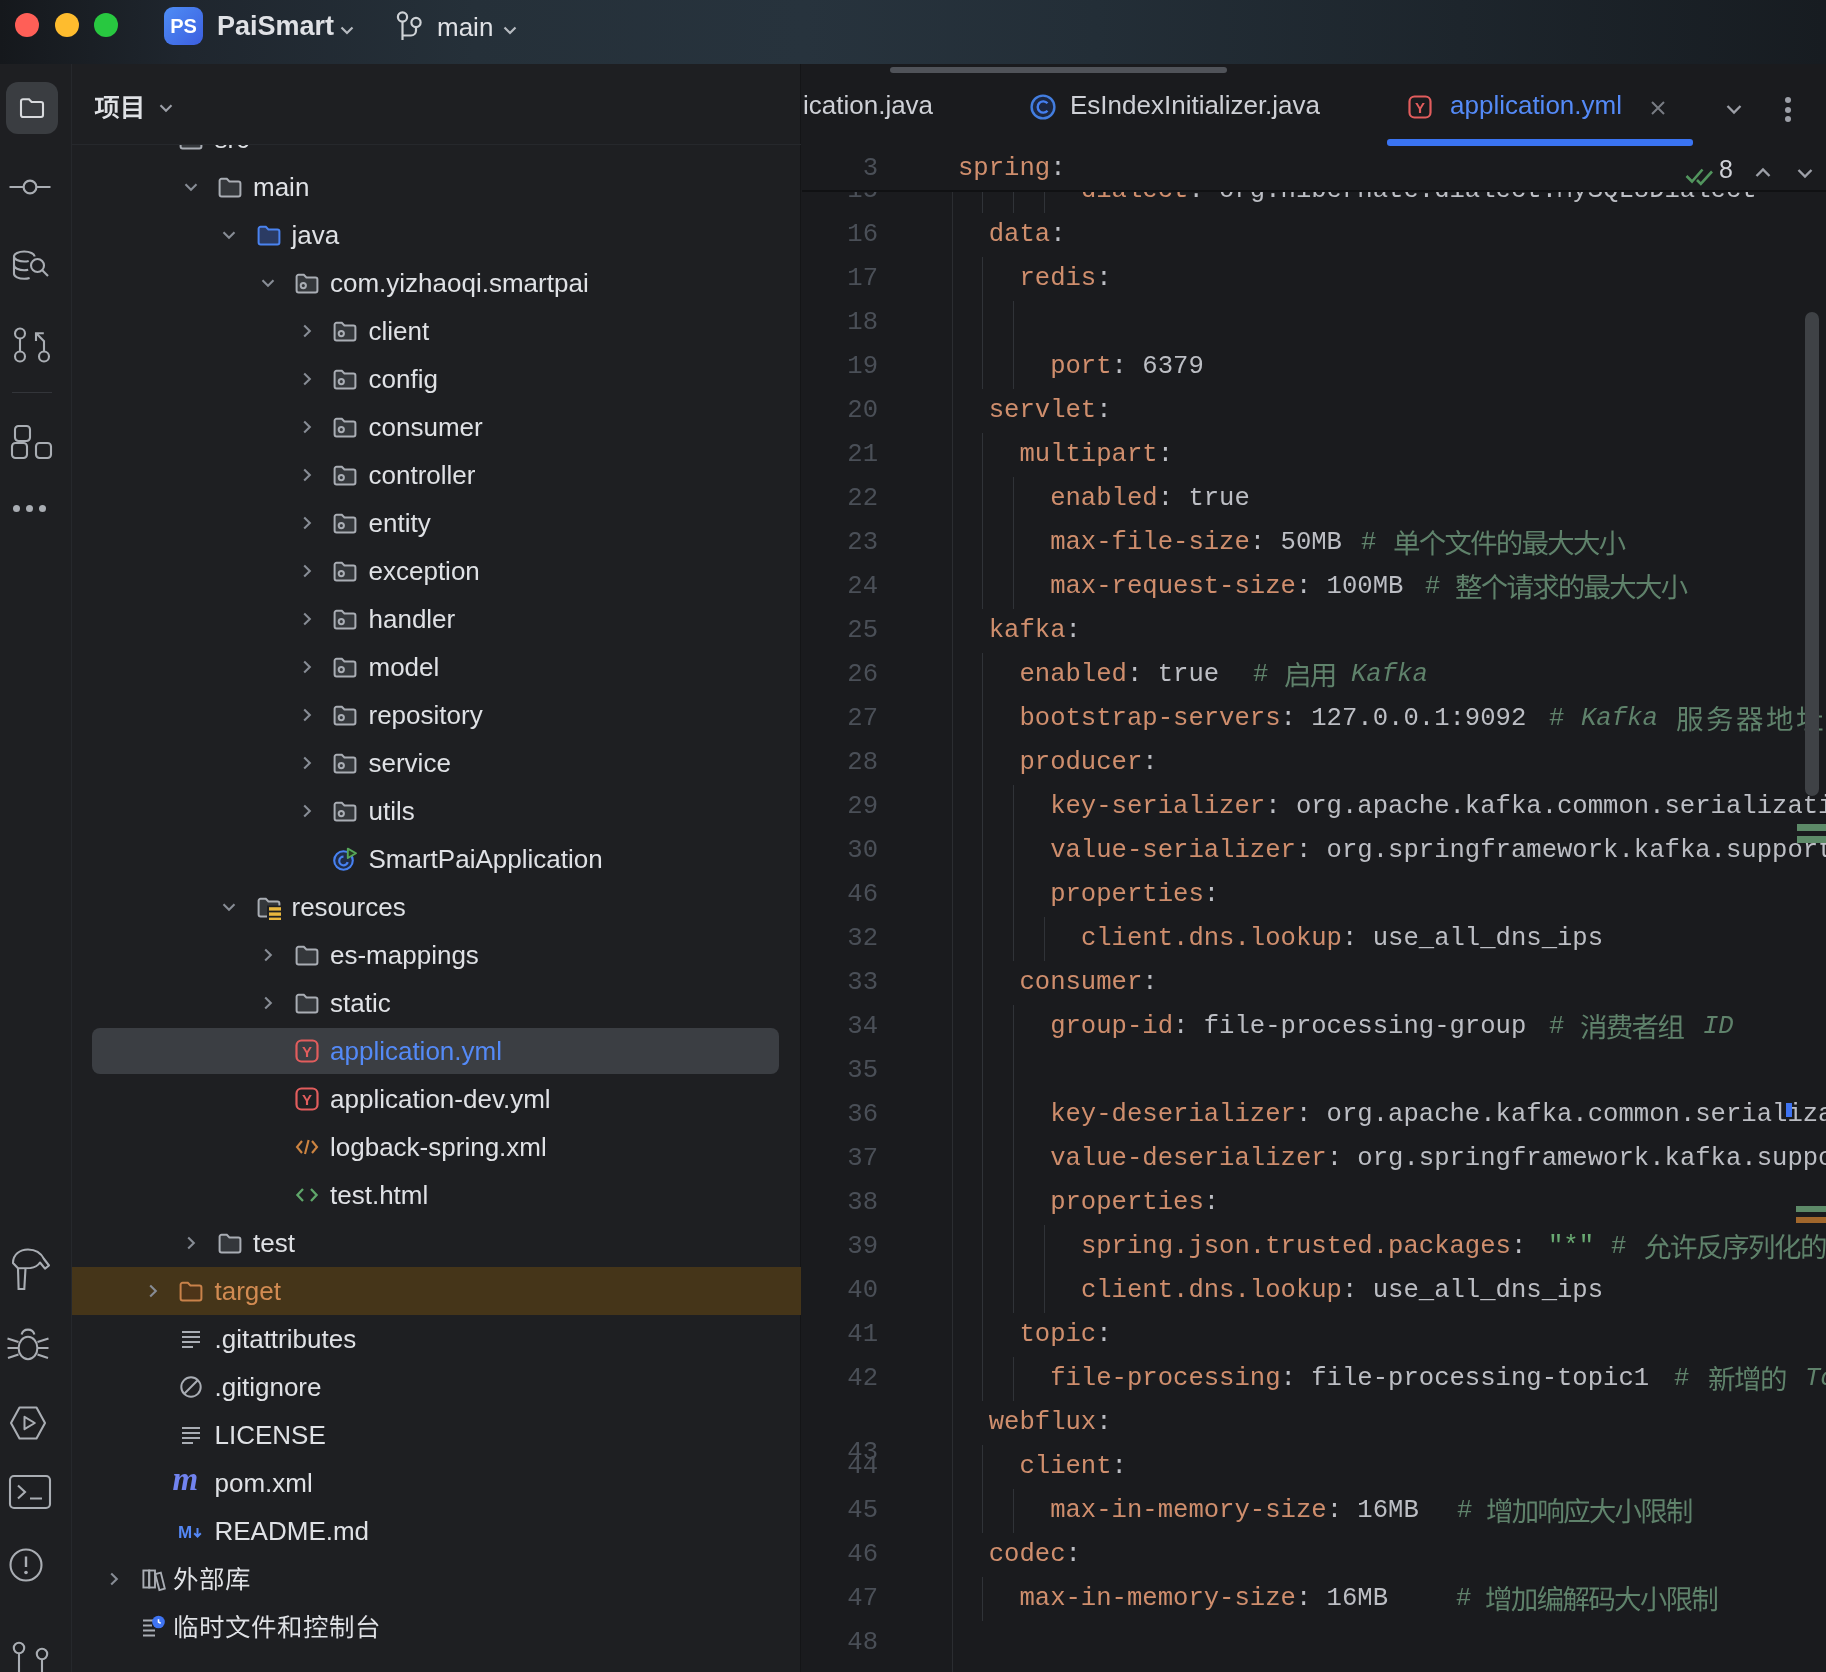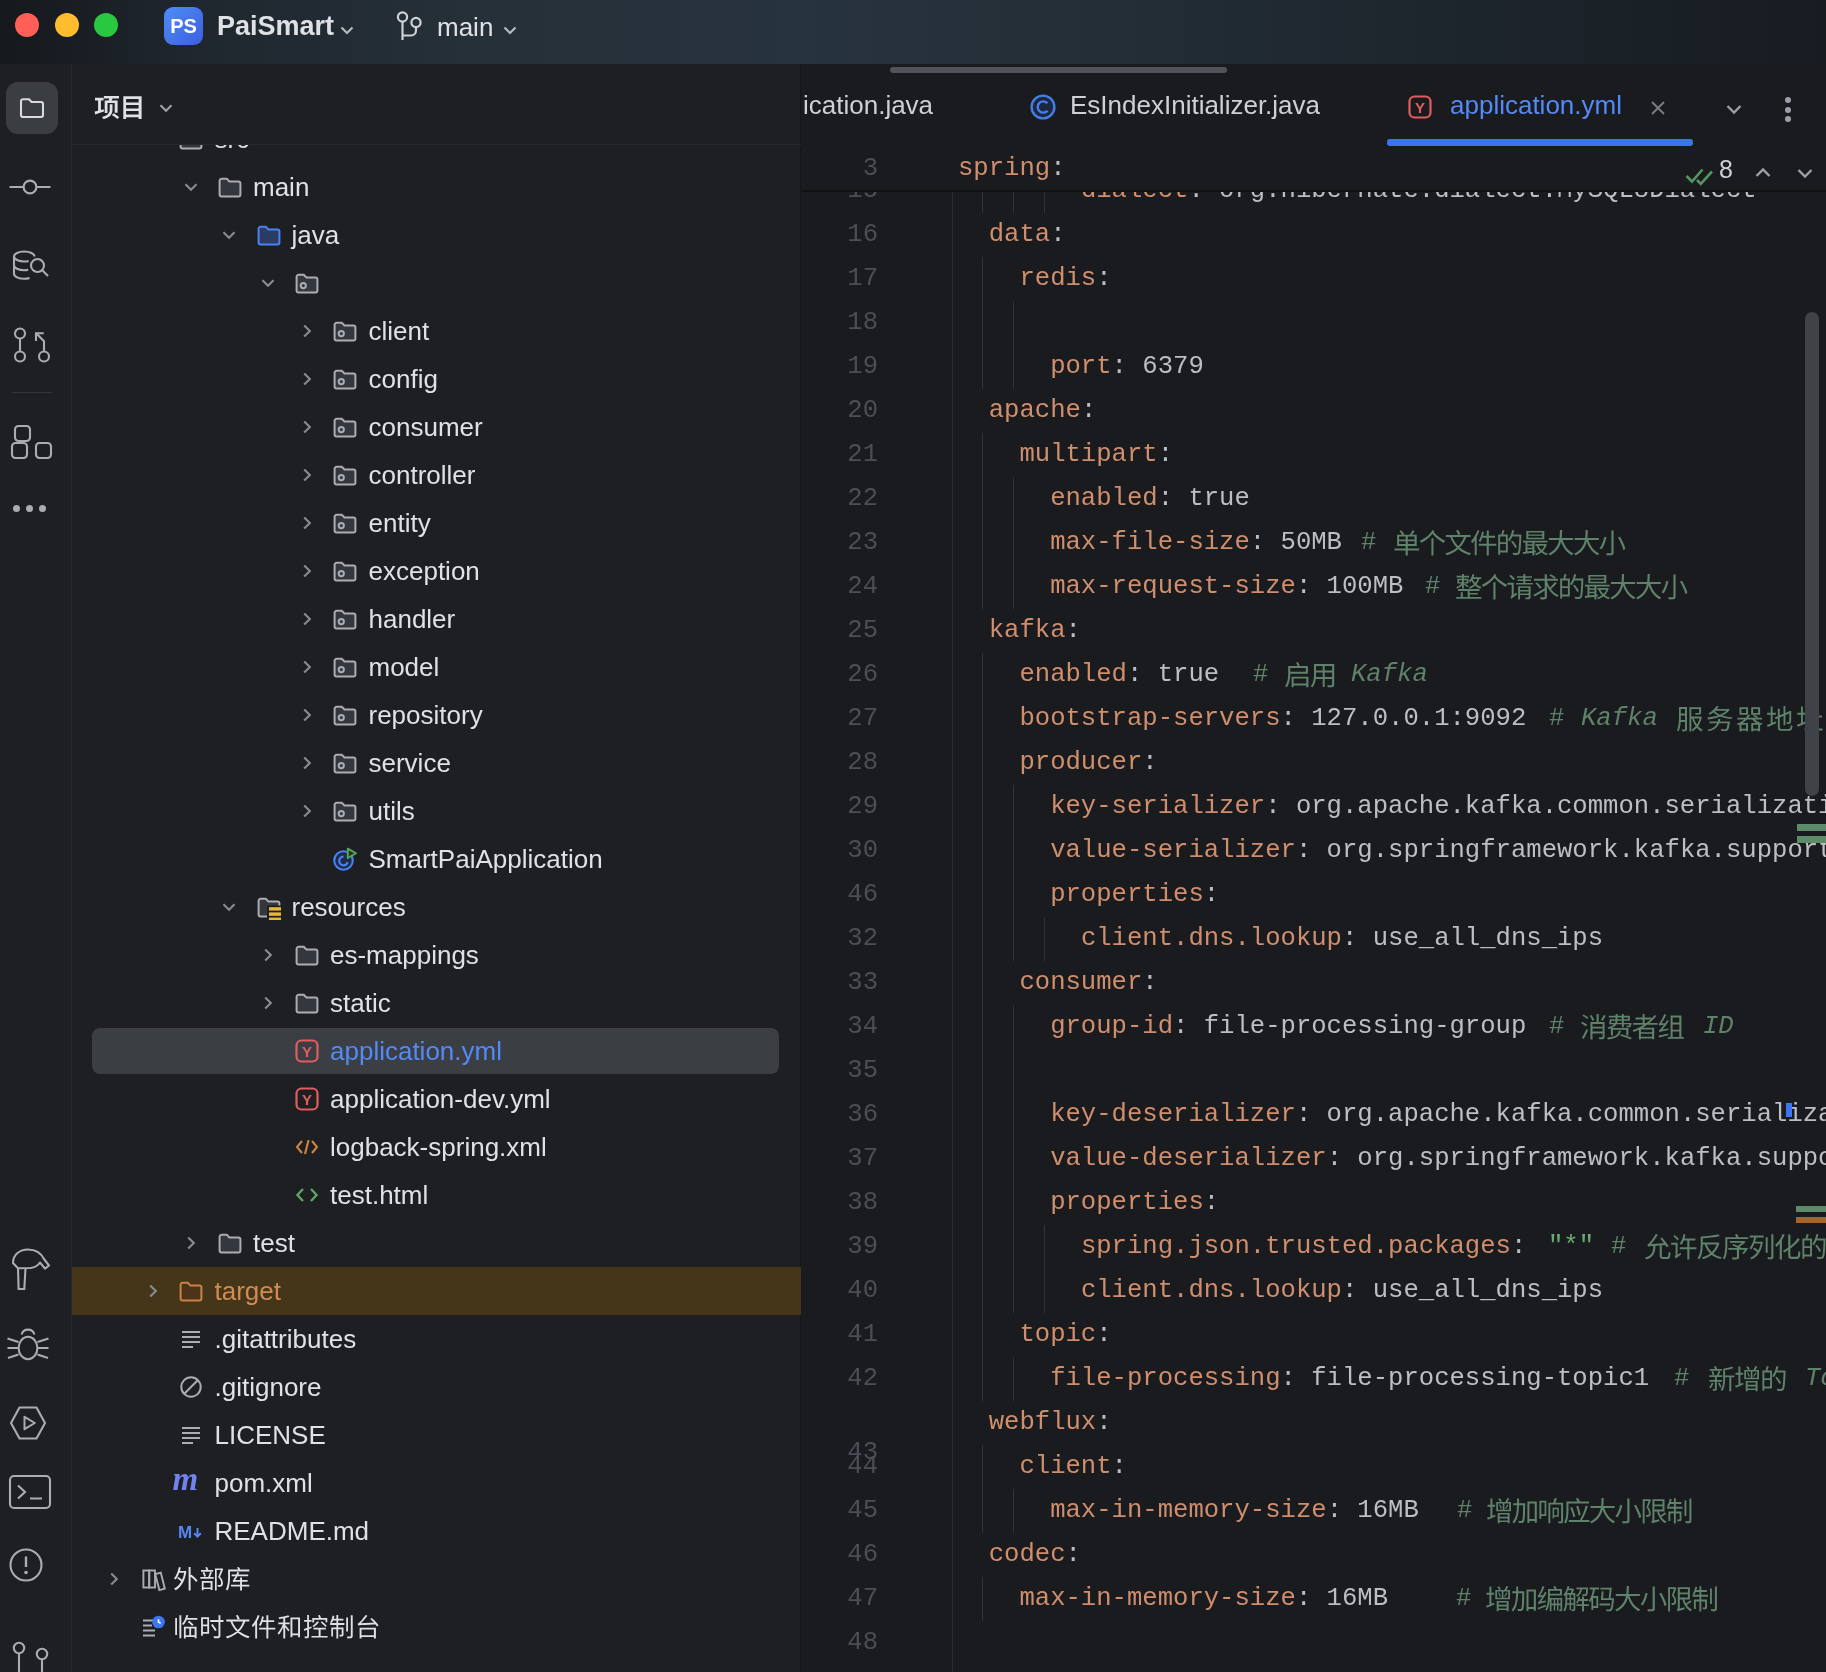--- a/index.html
+++ b/index.html
@@ -115,20 +115,21 @@
         <path d="M2.6 6.8a2 2 0 0 1 2-2h5.2l2.6 2.7h9a2 2 0 0 1 2 2v11a2 2 0 0 1-2 2H4.6a2 2 0 0 1-2-2z" fill="#2b3b63" stroke="#4a83f0" stroke-width="2"></path>
       </svg>
       <div class="rt" style="left:291.5px;top:66px;color:#dfe1e5">java</div>
       <svg class="abs" style="left:259px;top:129px" width="18" height="18" viewBox="0 0 18 18" fill="none">
         <path d="M3.5 6.2 9 11.8l5.5-5.6" stroke="#878c95" stroke-width="2.1"></path>
       </svg>
       <svg class="abs" style="left:294px;top:125px" width="26" height="26" viewBox="0 0 26 26" fill="none">
         <path d="M2.6 6.8a2 2 0 0 1 2-2h5.2l2.6 2.7h9a2 2 0 0 1 2 2v11a2 2 0 0 1-2 2H4.6a2 2 0 0 1-2-2z" fill="#34373b" stroke="#a9adb4" stroke-width="2"></path>
         <circle cx="9.3" cy="15.6" r="2.6" stroke="#a9adb4" stroke-width="2"></circle>
       </svg>
+      <div class="rt" style="left:330.0px;top:114px;color:#dfe1e5">com.yizhaoqi.smartpai</div>
       <svg class="abs" style="left:298px;top:177px" width="18" height="18" viewBox="0 0 18 18" fill="none">
         <path d="M6.2 3.5 11.8 9l-5.6 5.5" stroke="#878c95" stroke-width="2.1"></path>
       </svg>
       <svg class="abs" style="left:332px;top:173px" width="26" height="26" viewBox="0 0 26 26" fill="none">
         <path d="M2.6 6.8a2 2 0 0 1 2-2h5.2l2.6 2.7h9a2 2 0 0 1 2 2v11a2 2 0 0 1-2 2H4.6a2 2 0 0 1-2-2z" fill="#34373b" stroke="#a9adb4" stroke-width="2"></path>
         <circle cx="9.3" cy="15.6" r="2.6" stroke="#a9adb4" stroke-width="2"></circle>
       </svg>
       <div class="rt" style="left:368.5px;top:162px;color:#dfe1e5">client</div>
       <svg class="abs" style="left:298px;top:225px" width="18" height="18" viewBox="0 0 18 18" fill="none">
         <path d="M6.2 3.5 11.8 9l-5.6 5.5" stroke="#878c95" stroke-width="2.1"></path>
@@ -373,21 +374,21 @@
         <div class="ln" style="top:169px">15</div>
         <div class="cl" style="top:169px">        <span class="k">dialect</span><span class="v">: org.hibernate.dialect.MySQL8Dialect</span></div>
         <div class="ln" style="top:213px">16</div>
         <div class="cl" style="top:213px">  <span class="k">data</span><span class="v">:</span></div>
         <div class="ln" style="top:257px">17</div>
         <div class="cl" style="top:257px">    <span class="k">redis</span><span class="v">:</span></div>
         <div class="ln" style="top:301px">18</div>
         <div class="ln" style="top:345px">19</div>
         <div class="cl" style="top:345px">      <span class="k">port</span><span class="v">: 6379</span></div>
         <div class="ln" style="top:389px">20</div>
-        <div class="cl" style="top:389px">  <span class="k">apache</span><span class="v">:</span></div>
+        <div class="cl" style="top:389px">  <span class="k">servlet</span><span class="v">:</span></div>
         <div class="ln" style="top:433px">21</div>
         <div class="cl" style="top:433px">    <span class="k">multipart</span><span class="v">:</span></div>
         <div class="ln" style="top:477px">22</div>
         <div class="cl" style="top:477px">      <span class="k">enabled</span><span class="v">: true</span></div>
         <div class="ln" style="top:521px">23</div>
         <div class="cl" style="top:521px">      <span class="k">max-file-size</span><span class="v">: 50MB</span><span class="abs " style="left:403px"><span class="c">#</span></span><svg class="abs" style="left:435px;top:8.2px;overflow:visible" width="231" height="28">
             <path d="M12.6 6.8H14.8V26.4H12.6ZM6.1 12.2V15.1H21.6V12.2ZM6.1 7.6V10.5H21.6V7.6ZM4.1 5.8H23.7V16.9H4.1ZM1.5 19.5H26.1V21.4H1.5ZM6.5 2.0 8.2 1.2Q9.1 2.1 9.9 3.3Q10.8 4.4 11.2 5.3L9.3 6.2Q8.9 5.4 8.1 4.2Q7.3 3.0 6.5 2.0ZM19.5 1.2 21.7 1.9Q20.9 3.3 20.0 4.6Q19.0 6.0 18.2 6.9L16.4 6.3Q17.0 5.6 17.5 4.7Q18.1 3.8 18.6 2.9Q19.2 2.0 19.5 1.2Z M39.6 1.1 41.4 1.9Q40.0 4.4 37.9 6.7Q35.8 8.9 33.3 10.7Q30.8 12.5 28.2 13.8Q27.9 13.4 27.5 12.8Q27.1 12.3 26.7 11.9Q29.3 10.8 31.7 9.1Q34.1 7.5 36.2 5.4Q38.3 3.4 39.6 1.1ZM40.2 2.6Q42.1 4.8 44.0 6.6Q46.0 8.3 48.1 9.6Q50.1 10.9 52.4 12.0Q51.9 12.3 51.5 12.8Q51.1 13.4 50.8 13.9Q48.6 12.7 46.5 11.2Q44.4 9.8 42.4 7.9Q40.4 6.0 38.4 3.5ZM38.4 9.2H40.5V26.4H38.4Z M71.3 6.9 73.5 7.5Q71.7 12.5 69.0 16.1Q66.3 19.7 62.5 22.2Q58.7 24.7 53.7 26.3Q53.6 26.1 53.3 25.7Q53.1 25.4 52.9 25.0Q52.6 24.6 52.4 24.4Q57.3 23.0 61.0 20.7Q64.7 18.4 67.2 15.0Q69.8 11.6 71.3 6.9ZM58.8 7.0Q60.4 11.3 63.1 14.7Q65.7 18.2 69.5 20.6Q73.2 23.1 78.0 24.3Q77.8 24.5 77.5 24.9Q77.2 25.2 77.0 25.6Q76.7 25.9 76.6 26.2Q71.6 24.8 67.9 22.3Q64.1 19.7 61.4 16.0Q58.7 12.2 56.9 7.6ZM52.8 6.0H77.6V8.0H52.8ZM63.0 1.6 65.2 0.9Q65.8 1.9 66.4 3.1Q67.1 4.3 67.3 5.1L65.1 5.9Q64.8 5.0 64.2 3.8Q63.7 2.6 63.0 1.6Z M93.7 1.4H95.8V26.4H93.7ZM89.0 2.5 91.0 2.9Q90.6 4.8 90.0 6.6Q89.5 8.5 88.8 10.1Q88.2 11.7 87.4 12.9Q87.2 12.8 86.8 12.6Q86.5 12.4 86.2 12.2Q85.9 12.0 85.6 11.9Q86.4 10.8 87.0 9.3Q87.7 7.7 88.2 6.0Q88.7 4.3 89.0 2.5ZM89.2 6.7H102.1V8.8H88.7ZM85.8 14.8H103.3V16.8H85.8ZM84.5 1.2 86.4 1.8Q85.6 4.1 84.4 6.4Q83.3 8.6 81.9 10.7Q80.6 12.7 79.2 14.2Q79.1 14.0 78.8 13.6Q78.6 13.2 78.4 12.8Q78.2 12.4 78.0 12.2Q79.3 10.8 80.5 9.1Q81.7 7.3 82.7 5.3Q83.7 3.3 84.5 1.2ZM81.7 8.3 83.6 6.3 83.7 6.4V26.3H81.7Z M106.4 5.5H114.8V23.5H106.4V21.6H112.9V7.4H106.4ZM105.2 5.5H107.1V25.7H105.2ZM106.3 13.2H113.9V15.0H106.3ZM109.4 1.0 111.6 1.4Q111.2 2.7 110.7 4.0Q110.2 5.4 109.8 6.3L108.2 5.9Q108.4 5.2 108.6 4.4Q108.9 3.5 109.1 2.6Q109.3 1.7 109.4 1.0ZM118.7 5.4H127.1V7.4H118.7ZM126.4 5.4H128.3Q128.3 5.4 128.3 5.6Q128.3 5.8 128.3 6.1Q128.3 6.3 128.3 6.5Q128.2 11.2 128.0 14.5Q127.8 17.8 127.6 19.8Q127.4 21.9 127.1 23.1Q126.8 24.2 126.4 24.7Q126.0 25.3 125.4 25.6Q124.9 25.8 124.2 25.9Q123.5 25.9 122.4 25.9Q121.3 25.9 120.1 25.8Q120.1 25.4 119.9 24.8Q119.7 24.2 119.4 23.8Q120.8 23.9 121.9 24.0Q123.0 24.0 123.5 24.0Q123.9 24.0 124.2 23.9Q124.5 23.8 124.7 23.6Q125.0 23.2 125.3 22.1Q125.5 21.0 125.7 18.9Q125.9 16.8 126.1 13.6Q126.3 10.4 126.4 5.9ZM119.2 1.0 121.2 1.4Q120.7 3.5 120.0 5.5Q119.3 7.4 118.5 9.2Q117.7 10.9 116.7 12.2Q116.5 12.0 116.2 11.8Q115.9 11.6 115.6 11.4Q115.2 11.2 115.0 11.0Q115.9 9.8 116.7 8.2Q117.5 6.6 118.2 4.7Q118.8 2.9 119.2 1.0ZM118.0 12.6 119.6 11.7Q120.4 12.6 121.2 13.8Q122.0 14.9 122.8 16.0Q123.5 17.1 123.9 17.9L122.2 19.0Q121.8 18.1 121.1 17.0Q120.4 15.9 119.6 14.8Q118.7 13.6 118.0 12.6Z M135.3 6.7V8.7H149.2V6.7ZM135.3 3.4V5.4H149.2V3.4ZM133.3 2.0H151.3V10.2H133.3ZM129.9 11.7H154.6V13.4H129.9ZM142.4 15.1H152.3V16.8H142.4ZM133.7 15.3H140.5V16.8H133.7ZM133.7 18.8H140.5V20.3H133.7ZM145.2 16.5Q146.4 19.5 149.0 21.6Q151.5 23.8 155.0 24.7Q154.7 25.0 154.3 25.5Q154.0 25.9 153.8 26.3Q150.1 25.2 147.5 22.8Q144.9 20.4 143.6 17.0ZM151.9 15.1H152.2L152.6 15.1L153.8 15.6Q152.9 18.4 151.3 20.5Q149.7 22.6 147.5 24.0Q145.4 25.5 143.1 26.3Q142.9 26.0 142.6 25.5Q142.3 25.1 142.0 24.8Q144.1 24.1 146.1 22.8Q148.1 21.5 149.7 19.7Q151.2 17.8 151.9 15.5ZM129.8 23.0Q131.4 22.9 133.6 22.6Q135.7 22.4 138.1 22.1Q140.5 21.9 142.8 21.6L142.9 23.3Q140.6 23.6 138.2 23.9Q135.9 24.1 133.8 24.4Q131.7 24.7 130.0 24.9ZM139.4 12.2H141.4V26.4H139.4ZM132.5 12.3H134.4V23.5H132.5Z M155.9 9.0H180.1V11.1H155.9ZM169.3 9.8Q170.2 13.2 171.8 16.0Q173.3 18.9 175.5 21.1Q177.7 23.2 180.5 24.4Q180.3 24.6 180.0 25.0Q179.7 25.3 179.4 25.7Q179.2 26.0 179.0 26.3Q176.0 24.9 173.8 22.6Q171.5 20.2 169.9 17.1Q168.3 14.0 167.3 10.3ZM166.9 1.1H169.1Q169.1 2.9 169.0 5.1Q168.9 7.3 168.6 9.6Q168.2 12.0 167.5 14.4Q166.8 16.8 165.4 19.0Q164.1 21.2 162.0 23.1Q159.9 25.0 156.9 26.4Q156.7 25.9 156.2 25.5Q155.8 25.0 155.4 24.7Q158.3 23.4 160.3 21.6Q162.3 19.8 163.5 17.8Q164.8 15.7 165.5 13.5Q166.2 11.2 166.5 9.0Q166.7 6.8 166.8 4.8Q166.9 2.8 166.9 1.1Z M181.6 9.0H205.8V11.1H181.6ZM195.0 9.8Q195.9 13.2 197.5 16.0Q199.0 18.9 201.2 21.1Q203.4 23.2 206.2 24.4Q206.0 24.6 205.7 25.0Q205.4 25.3 205.1 25.7Q204.9 26.0 204.7 26.3Q201.7 24.9 199.5 22.6Q197.2 20.2 195.6 17.1Q194.0 14.0 193.0 10.3ZM192.6 1.1H194.8Q194.8 2.9 194.7 5.1Q194.6 7.3 194.3 9.6Q193.9 12.0 193.2 14.4Q192.5 16.8 191.1 19.0Q189.8 21.2 187.7 23.1Q185.6 25.0 182.6 26.4Q182.4 25.9 181.9 25.5Q181.5 25.0 181.1 24.7Q184.0 23.4 186.0 21.6Q188.0 19.8 189.2 17.8Q190.5 15.7 191.2 13.5Q191.9 11.2 192.2 9.0Q192.4 6.8 192.5 4.8Q192.6 2.8 192.6 1.1Z M218.4 1.5H220.6V23.5Q220.6 24.7 220.3 25.2Q219.9 25.8 219.2 26.0Q218.4 26.3 217.1 26.3Q215.8 26.4 213.9 26.4Q213.8 26.1 213.7 25.7Q213.5 25.3 213.4 24.9Q213.2 24.5 213.0 24.2Q214.0 24.3 215.0 24.3Q215.9 24.3 216.6 24.3Q217.3 24.3 217.6 24.3Q218.0 24.3 218.2 24.1Q218.4 24.0 218.4 23.5ZM225.0 8.5 227.0 7.7Q228.2 9.7 229.3 11.9Q230.4 14.1 231.2 16.2Q232.1 18.3 232.4 20.0L230.2 20.9Q229.9 19.2 229.1 17.1Q228.3 15.0 227.2 12.7Q226.2 10.5 225.0 8.5ZM211.2 7.9 213.5 8.3Q213.0 10.3 212.3 12.6Q211.6 14.8 210.7 16.8Q209.7 18.9 208.4 20.4Q208.2 20.2 207.8 20.0Q207.5 19.8 207.1 19.6Q206.8 19.4 206.5 19.3Q207.7 17.8 208.6 15.9Q209.5 14.0 210.2 11.9Q210.8 9.8 211.2 7.9Z" fill="#5F826B"></path>
           </svg></div>
         <div class="ln" style="top:565px">24</div>
         <div class="cl" style="top:565px">      <span class="k">max-request-size</span><span class="v">: 100MB</span><span class="abs " style="left:467px"><span class="c">#</span></span><svg class="abs" style="left:497px;top:8.2px;overflow:visible" width="231" height="28">

